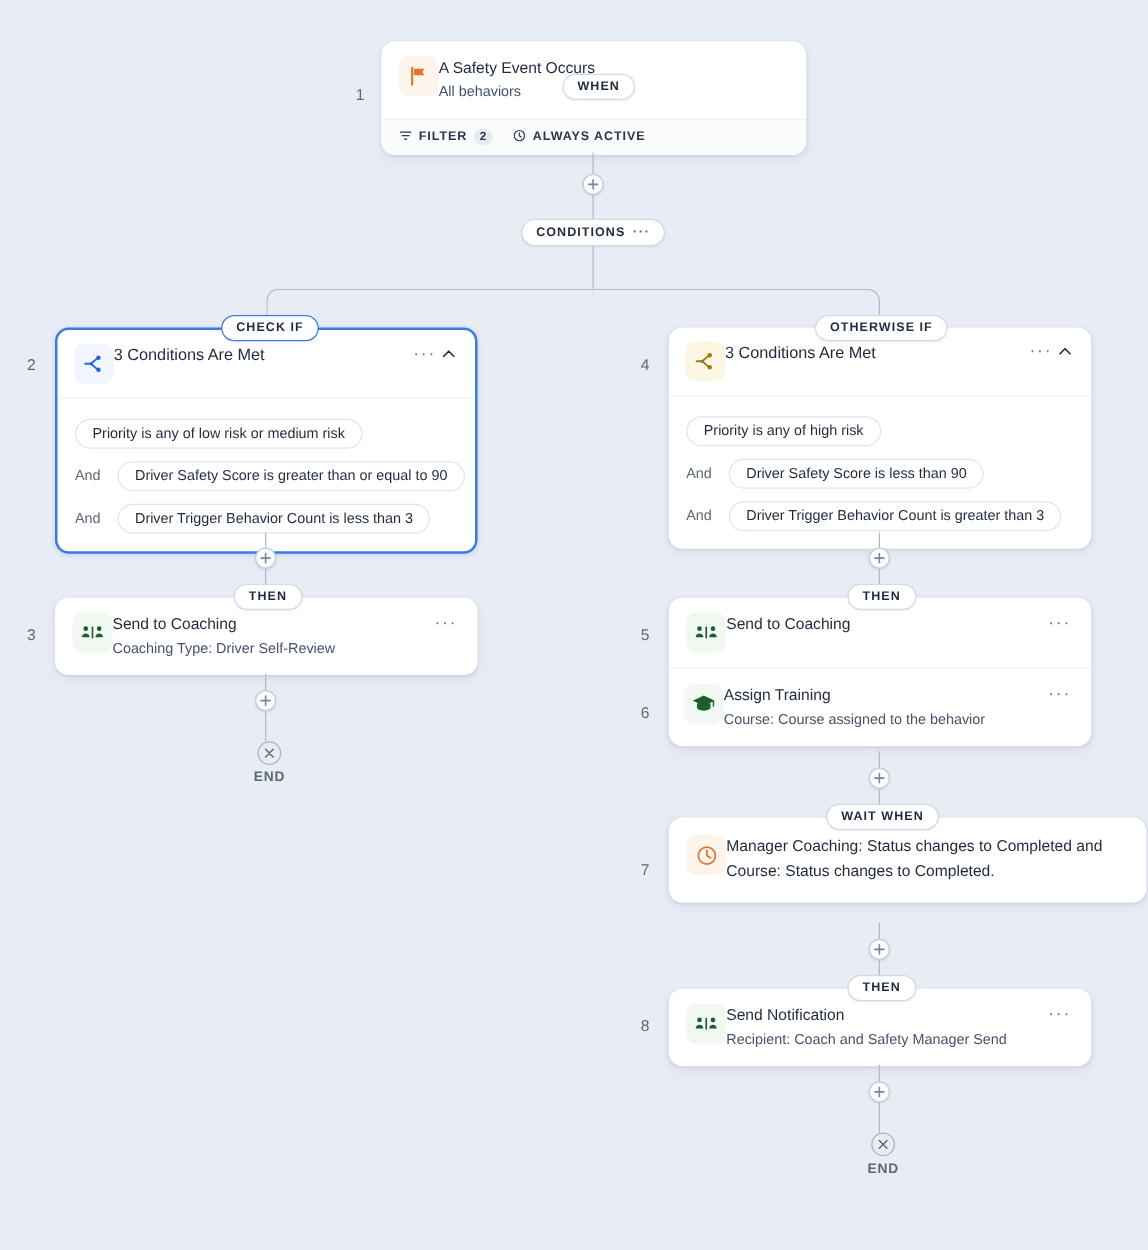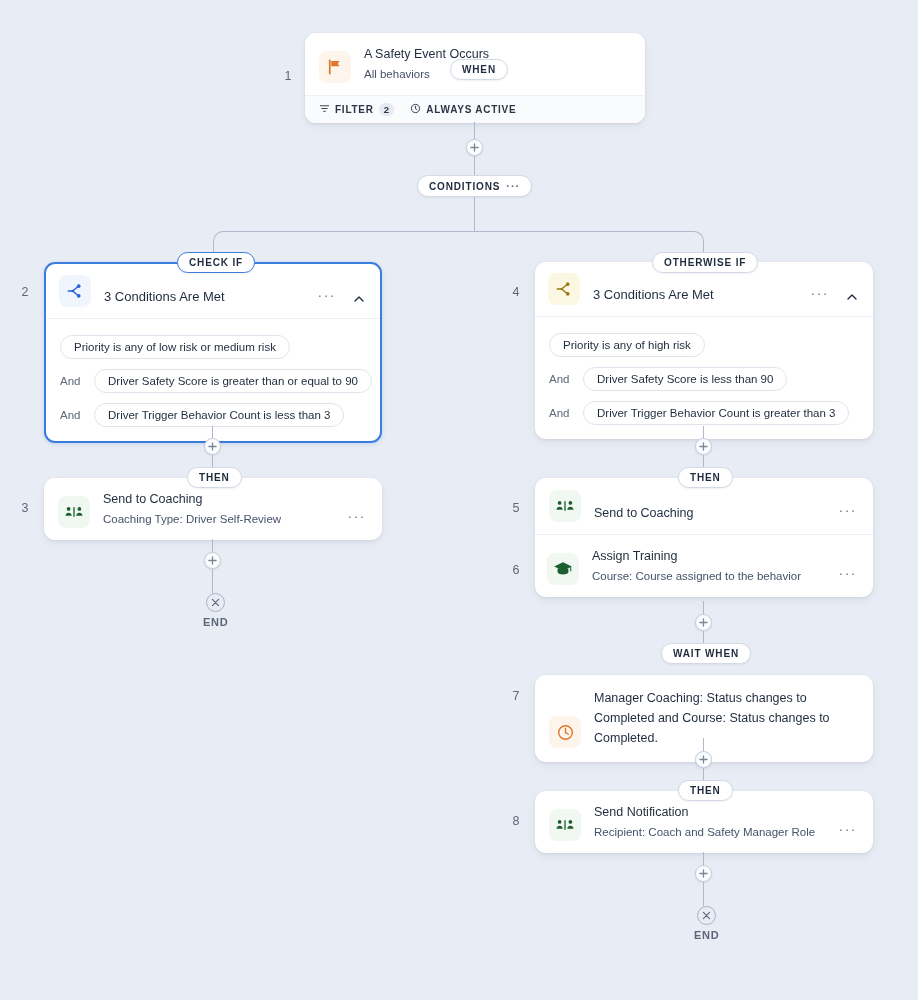--- a/index.html
+++ b/index.html
@@ -52,21 +52,21 @@
   .chip .dots { letter-spacing: 1px; color: #5f6b7d; font-weight: 700; font-size: 11px; }
 
   
   .card {
     position: absolute; background: #ffffff; border-radius: 11px;
     box-shadow: 0 1px 3px rgba(40,60,90,.10), 0 4px 10px rgba(40,60,90,.05);
     overflow: hidden;
   }
   .card.selected { border: 2px solid #3b7ddd; box-shadow: 0 1px 4px rgba(59,125,221,.22); }
 
-  .row { display: flex; align-items: flex-end; padding: 12px 14px; gap: 13px; }
+  .row { display: flex; align-items: flex-start; padding: 12px 14px; }
   .row + .row { border-top: 1px solid #eef1f5; padding-left: 12px; }
 
   .ico {
     flex: 0 0 auto; width: 32px; height: 32px; border-radius: 8px;
     display: flex; align-items: center; justify-content: center;
   }
   .ico.orange { background: #fdf4ec; }
   .ico.blue   { background: #f1f5fe; }
   .ico.yellow { background: #fcf7e3; }
   .ico.green  { background: #f1f8f2; }
@@ -361,21 +361,21 @@
         <path d="M5 1v8M1 5h8" stroke="#7a8698" stroke-width="1.4" stroke-linecap="round"></path>
       </svg>
   </div>
   <div class="vline" style="left:703px; top:631px; height:17px;"></div>
 
   <div class="stepnum" style="left:506px; top:689px;">7</div>
   <div class="chip" style="left:661px; top:643px;">
     <span>WAIT WHEN</span>
   </div>
 
-  <div class="card" style="left:535px; top:675px; width:338px;">
+  <div class="card" style="left:535px; top:654px; width:382px;">
     <div class="row" style="padding:14px 14px;">
       <div class="ico orange">
         <svg width="19" height="19" viewBox="0 0 24 24" aria-hidden="true">
           <circle cx="12" cy="12" r="8.6" stroke="#e2762a" stroke-width="1.8" fill="none"></circle>
           <path d="M12 6.8V12l3.6 2.2" stroke="#e2762a" stroke-width="1.8" stroke-linecap="round" fill="none"></path>
         </svg>
       </div>
       <div class="txt">
         <div class="waittxt">Manager Coaching: Status changes to Completed and Course: Status changes to Completed.</div>
       </div>
@@ -401,21 +401,21 @@
         <svg width="20" height="20" viewBox="0 0 26 24" aria-hidden="true">
           <circle cx="6" cy="8" r="2.4" fill="#1b5e30"></circle>
           <path d="M2 17c0-2.4 1.9-3.9 4-3.9s4 1.5 4 3.9z" fill="#1b5e30"></path>
           <circle cx="20" cy="8" r="2.4" fill="#1b5e30"></circle>
           <path d="M16 17c0-2.4 1.9-3.9 4-3.9s4 1.5 4 3.9z" fill="#1b5e30"></path>
           <path d="M13 6.5v11" stroke="#1b5e30" stroke-width="1.7" stroke-linecap="round"></path>
         </svg>
       </div>
       <div class="txt">
         <div class="ttl">Send Notification</div>
-        <div class="sub">Recipient: Coach and Safety Manager Role</div>
+        <div class="sub">Recipient: Coach and Safety Manager Send</div>
       </div>
       <div class="kebab">···</div>
     </div>
   </div>
 
   <div class="vline" style="left:703px; top:852px; height:14px;"></div>
   <div class="plus" style="left:695px; top:865px;">
     <svg width="9" height="9" viewBox="0 0 10 10">
         <path d="M5 1v8M1 5h8" stroke="#7a8698" stroke-width="1.4" stroke-linecap="round"></path>
       </svg>

